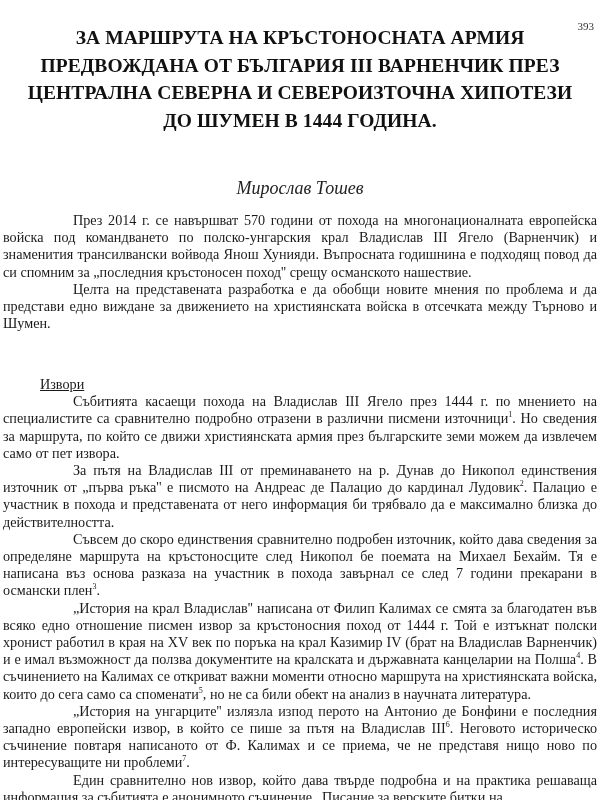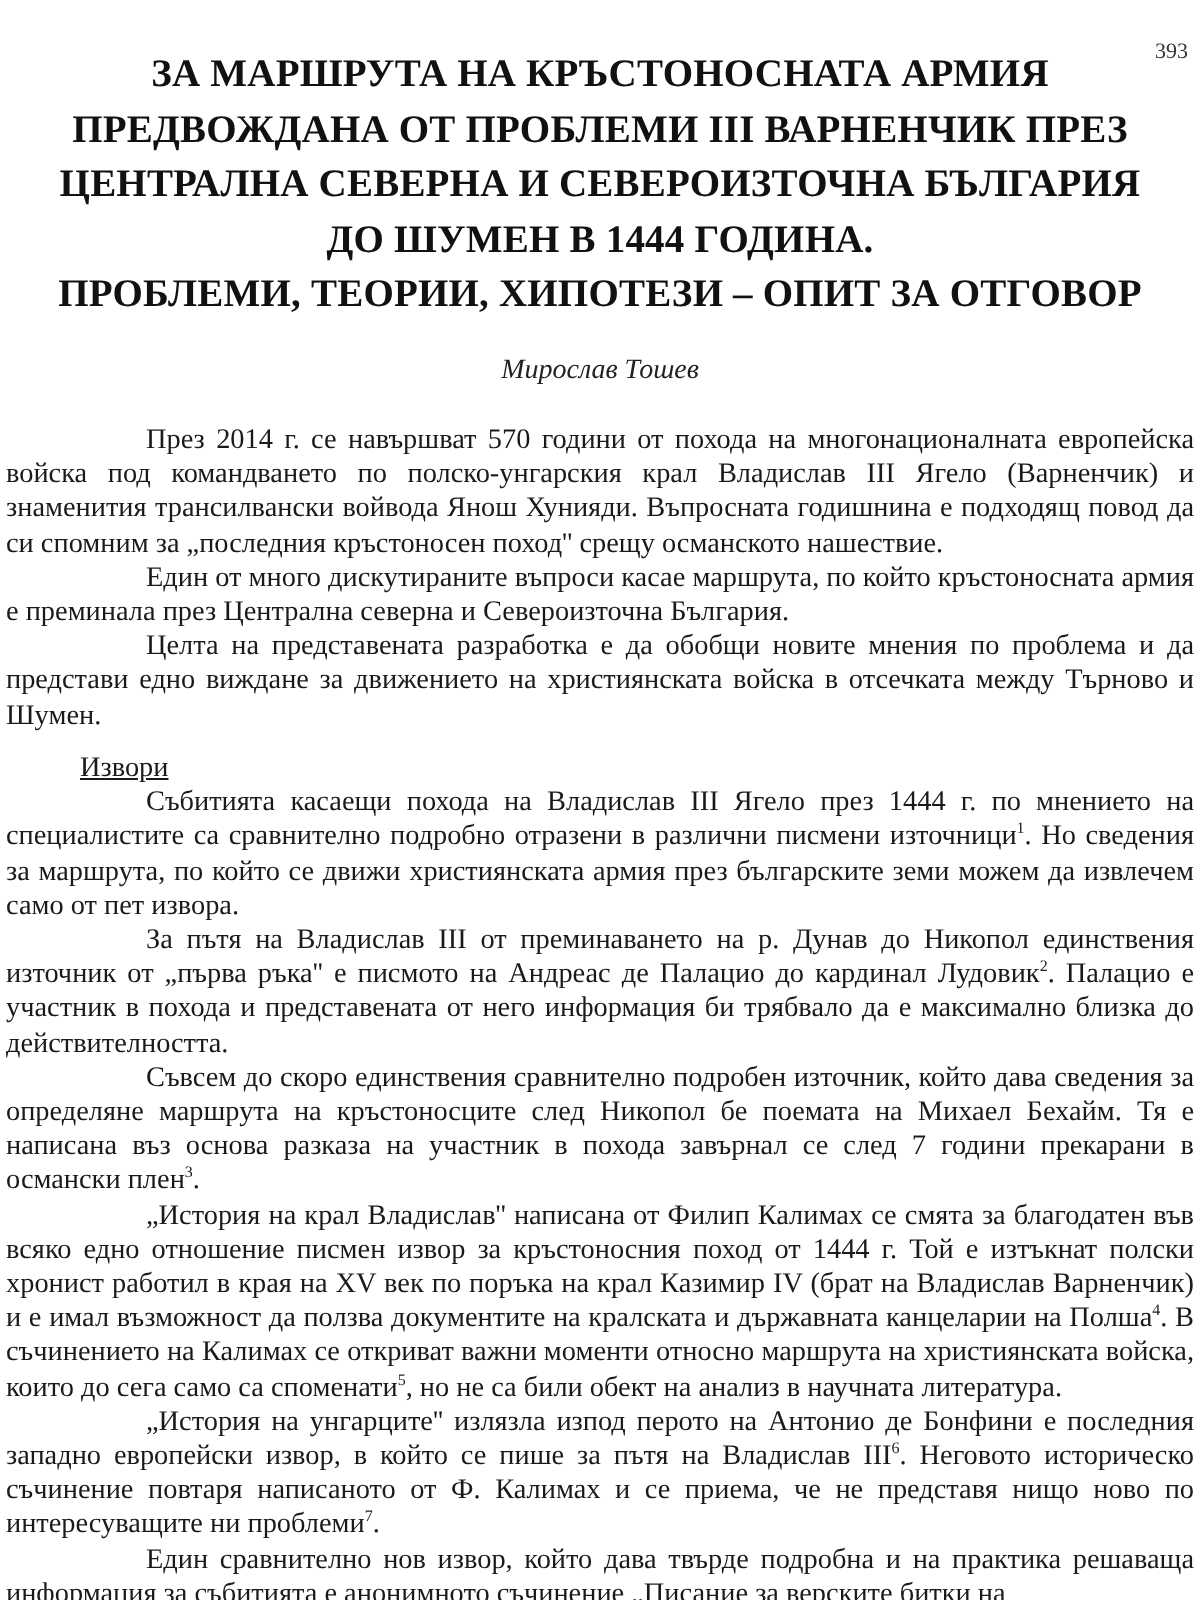--- a/index.html
+++ b/index.html
@@ -14,21 +14,21 @@
   }
   .title {
     position: absolute; left: 0; top: 24px; width: 600px;
     text-align: center; font-weight: bold;
     font-size: 19.5px; line-height: 27.5px; letter-spacing: 0.1px;
     color: #111;
   }
   .title div { white-space: nowrap; }
   .author {
     position: absolute; left: 0; top: 178px; width: 600px;
-    text-align: center; font-style: italic; font-size: 14px; color: #222;
+    text-align: center; font-style: italic; font-size: 18px; color: #222;
   }
   .body-text {
     position: absolute; left: 3px; width: 594px;
     font-size: 14.2px; line-height: 17.2px; text-align: justify;
   }
   .body-text p { margin: 0; text-indent: 70px; }
   .intro { top: 212px; }
   .sources { top: 376px; }
   .section-heading {
     font-weight: normal; text-decoration: underline;
@@ -36,31 +36,29 @@
   }
   sup { font-size: 8px; line-height: 0; vertical-align: super; }
 </style>
 </head>
 <body>
 
 <div class="page-number">393</div>
 
 <div class="title">
   <div>ЗА МАРШРУТА НА КРЪСТОНОСНАТА АРМИЯ</div>
-  <div>ПРЕДВОЖДАНА ОТ ПРОБЛЕМИ III ВАРНЕНЧИК ПРЕЗ</div>
-  <div>ЦЕНТРАЛНА СЕВЕРНА И СЕВЕРОИЗТОЧНА БЪЛГАРИЯ</div>
+  <div>ПРЕДВОЖДАНА ОТ БЪЛГАРИЯ III ВАРНЕНЧИК ПРЕЗ</div>
+  <div>ЦЕНТРАЛНА СЕВЕРНА И СЕВЕРОИЗТОЧНА ХИПОТЕЗИ</div>
   <div>ДО ШУМЕН В 1444 ГОДИНА.</div>
-  <div>ПРОБЛЕМИ, ТЕОРИИ, ХИПОТЕЗИ – ОПИТ ЗА ОТГОВОР</div>
 </div>
 
 <div class="author">Мирослав Тошев</div>
 
 <div class="body-text intro">
   <p>През 2014 г. се навършват 570 години от похода на многонационалната европейска войска под командването по полско-унгарския крал Владислав III Ягело (Варненчик) и знаменития трансилвански войвода Янош Хунияди. Въпросната годишнина е подходящ повод да си спомним за „последния кръстоносен поход'' срещу османското нашествие.</p>
-  <p>Един от много дискутираните въпроси касае маршрута, по който кръстоносната армия е преминала през Централна северна и Североизточна България.</p>
   <p>Целта на представената разработка е да обобщи новите мнения по проблема и да представи едно виждане за движението на християнската войска в отсечката между Търново и Шумен.</p>
 </div>
 
 <div class="body-text sources">
   <div class="section-heading">Извори</div>
   <p><span>Събитията касаещи похода на Владислав III Ягело през 1444 г. по мнението на специалистите са сравнително подробно отразени в различни писмени източници</span><sup>1</sup><span>. Но сведения за маршрута, по който се движи християнската армия през българските земи можем да извлечем само от пет извора.</span></p>
   <p><span>За пътя на Владислав III от преминаването на р. Дунав до Никопол единствения източник от „първа ръка'' е писмото на Андреас де Палацио до кардинал Лудовик</span><sup>2</sup><span>. Палацио е участник в похода и представената от него информация би трябвало да е максимално близка до действителността.</span></p>
   <p><span>Съвсем до скоро единствения сравнително подробен източник, който дава сведения за определяне маршрута на кръстоносците след Никопол бе поемата на Михаел Бехайм. Тя е написана въз основа разказа на участник в похода завърнал се след 7 години прекарани в османски плен</span><sup>3</sup><span>.</span></p>
   <p><span>„История на крал Владислав'' написана от Филип Калимах се смята за благодатен във всяко едно отношение писмен извор за кръстоносния поход от 1444 г. Той е изтъкнат полски хронист работил в края на XV век по поръка на крал Казимир IV (брат на Владислав Варненчик) и е имал възможност да ползва документите на кралската и държавната канцеларии на Полша</span><sup>4</sup><span>. В съчинението на Калимах се откриват важни моменти относно маршрута на християнската войска, които до сега само са споменати</span><sup>5</sup><span>, но не са били обект на анализ в научната литература.</span></p>
   <p><span>„История на унгарците'' излязла изпод перото на Антонио де Бонфини е последния западно европейски извор, в който се пише за пътя на Владислав III</span><sup>6</sup><span>. Неговото историческо съчинение повтаря написаното от Ф. Калимах и се приема, че не представя нищо ново по интересуващите ни проблеми</span><sup>7</sup><span>.</span></p>

